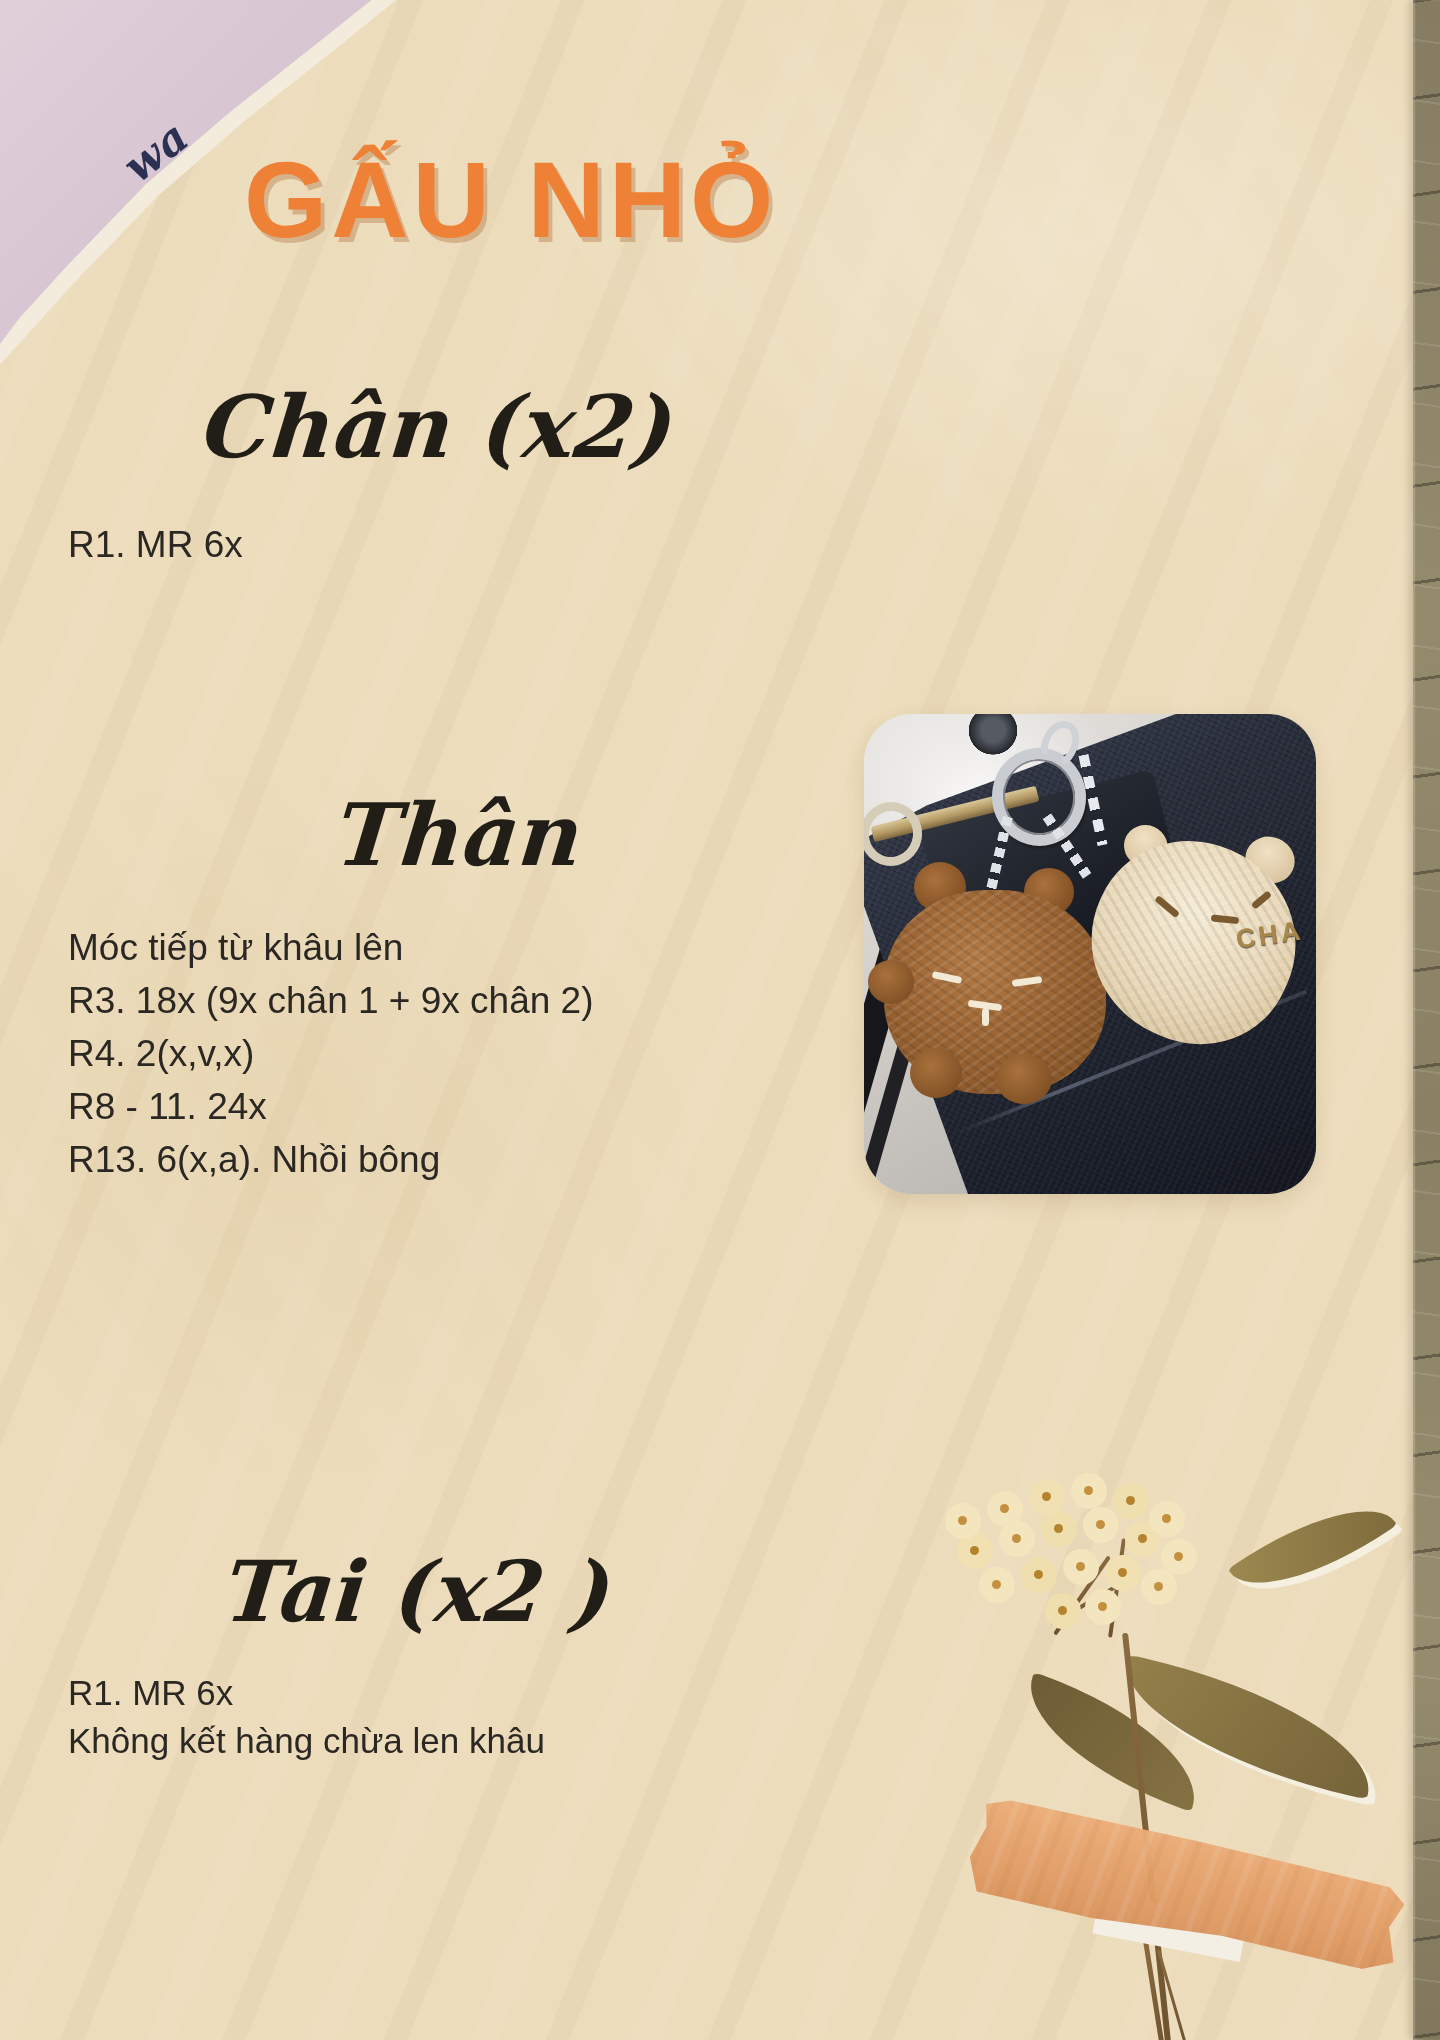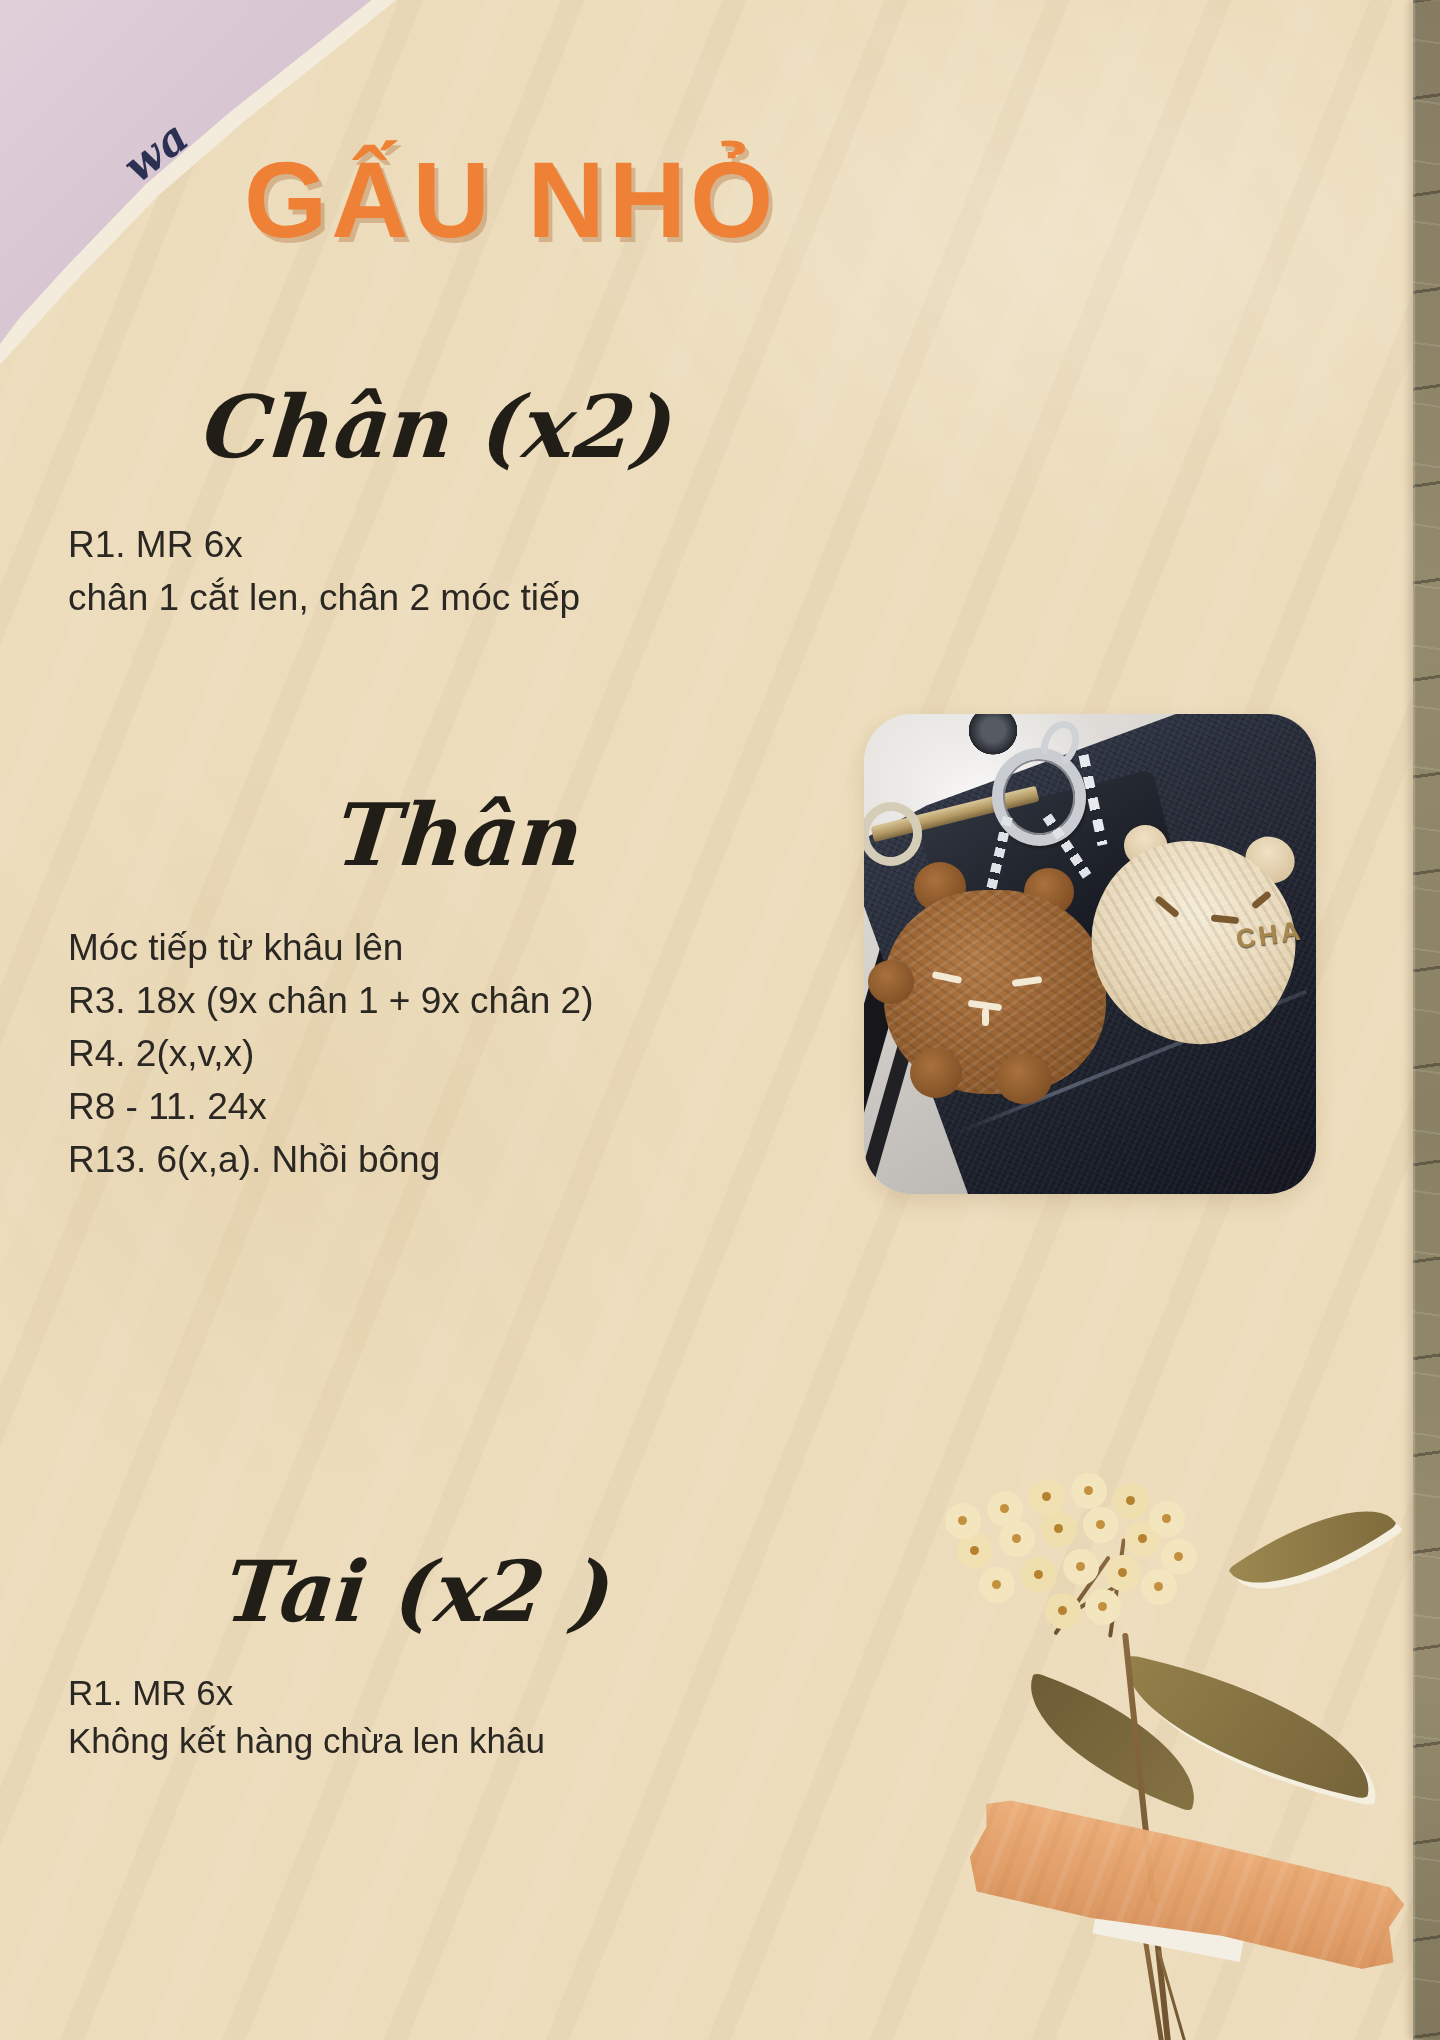--- a/index.html
+++ b/index.html
@@ -203,21 +203,20 @@
       <div>falling behind</div>
       <div>abilities Lidei</div>
     </div>
   </div>
 
   <h1 class="title">GẤU NHỎ</h1>
 
   <div class="script-heading h-chan">Chân (x2)</div>
   <div class="body-text body1">
     <div>R1. MR 6x</div>
-    <div>chân 1 cắt len, chân 2 móc tiếp</div>
   </div>
 
   <div class="photo">
     <div class="cloth"></div>
     <div class="strap-1"></div>
     <div class="strap-2"></div>
     <div class="bag"></div>
     <div class="bag-seam"></div>
     <div class="flap-dark"></div>
     <div class="gold-bar"></div>

